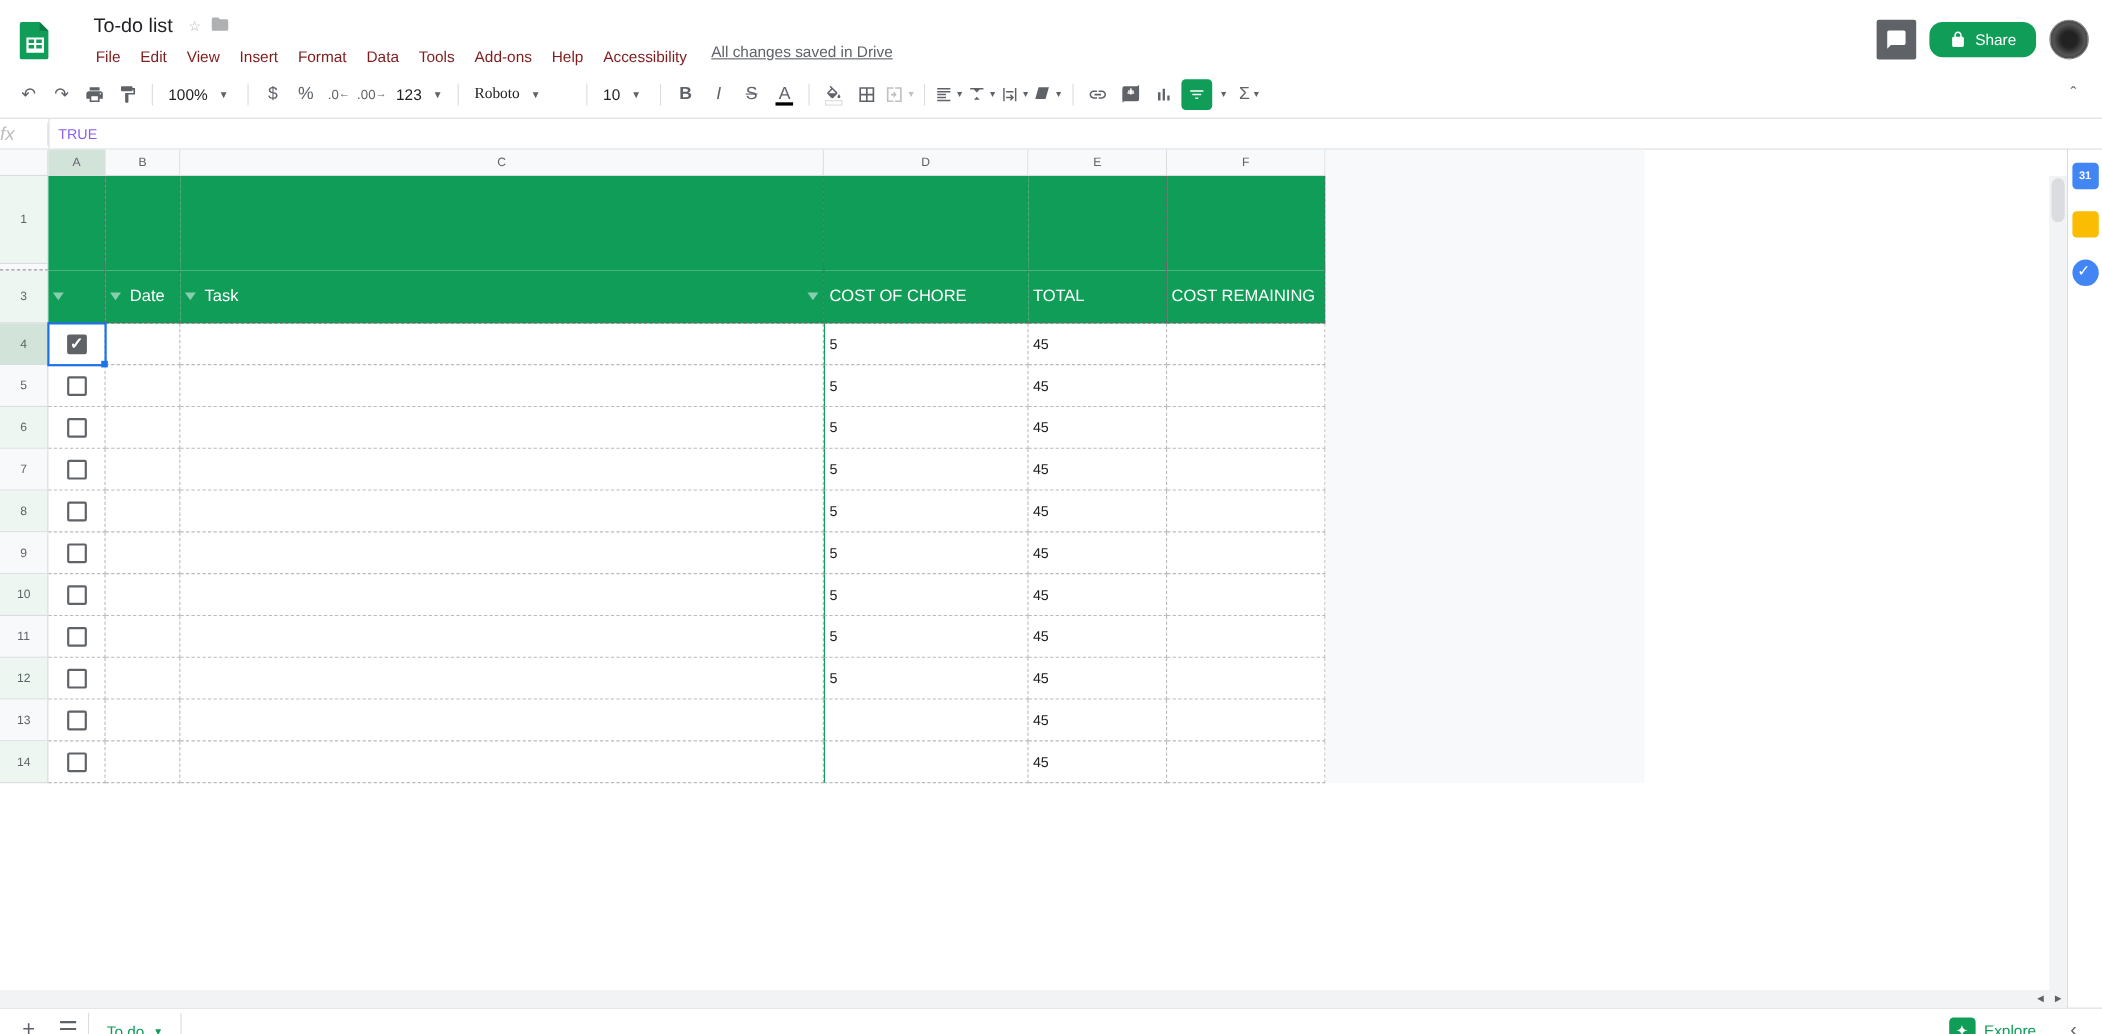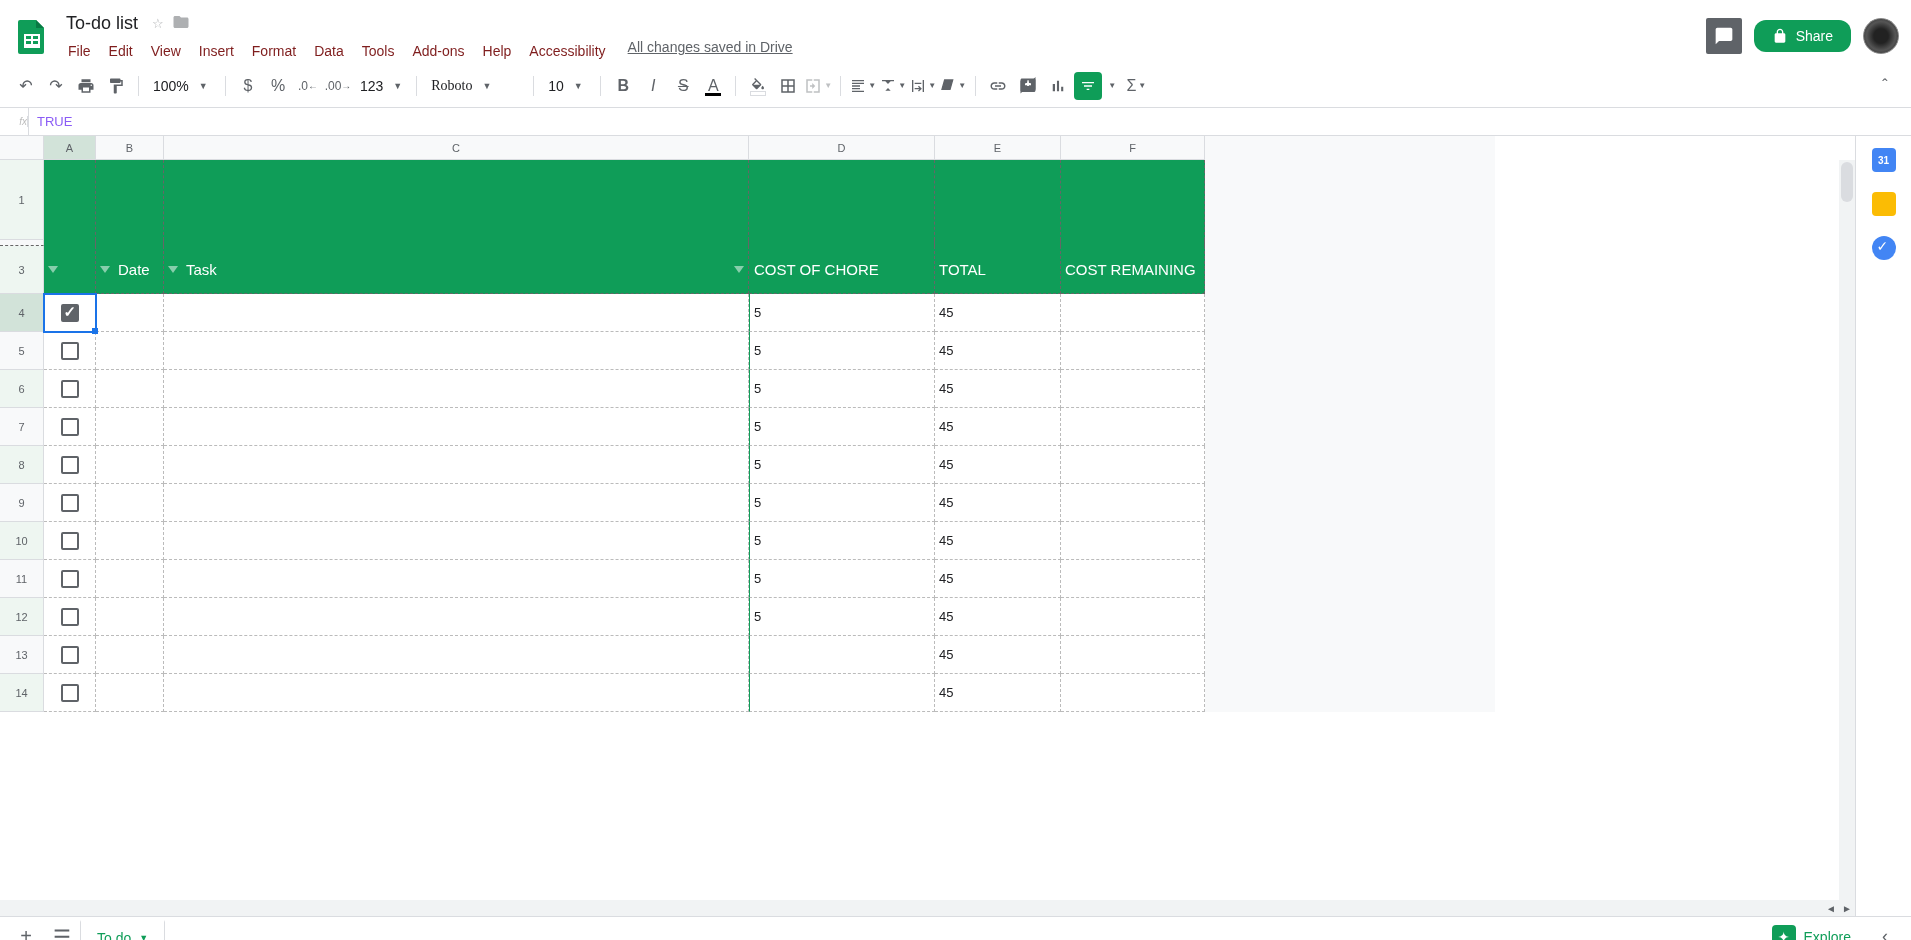--- a/index.html
+++ b/index.html
@@ -1,21 +1,21 @@
 <!DOCTYPE html>
 <html><head>
 <meta charset="utf-8">
 <style>
 * { box-sizing: border-box; margin: 0; padding: 0; }
 body { font-family: Arial, sans-serif; font-size: 13px; color: #202124; overflow: hidden; width: 1911px; height: 940px; background: #fff; }
 
 .header { display: flex; align-items: center; padding: 8px 12px 0 12px; height: 64px; }
 .logo { width: 40px; height: 40px; display: flex; align-items: center; justify-content: center; margin-right: 8px; }
 .logo svg { width: 36px; height: 36px; }
-.title-area { flex: 1; }
+.title-area { flex: 1; margin-left: 19px; }
 .title-row { display: flex; align-items: center; gap: 8px; height: 28px; }
 .doc-title { font-size: 18px; color: #202124; padding: 2px 6px; }
 .star-icon, .folder-icon { color: #5f6368; opacity: 0.5; }
 .menubar { display: flex; gap: 2px; margin-top: 2px; }
 .menu-item { padding: 4px 8px; font-size: 14px; color: #7f1d1d; cursor: pointer; border-radius: 4px; }
 .saved-text { font-size: 14px; color: #5f6368; text-decoration: underline; margin-left: 12px; }
 .header-right { display: flex; align-items: center; gap: 12px; }
 .comment-btn { width: 36px; height: 36px; display: flex; align-items: center; justify-content: center; background: #5f6368; color: #fff; border-radius: 2px; }
 .share-btn { background: #0f9d58; color: #fff; padding: 8px 18px; border-radius: 12px; display: flex; align-items: center; gap: 8px; font-size: 14px; font-weight: 500; }
 .avatar { width: 36px; height: 36px; border-radius: 50%; background: radial-gradient(circle, #222 30%, #555 60%, #222 100%); border: 1px solid #888; }
@@ -29,26 +29,26 @@
 .font-dd { width: 100px; font-family: Liberation Serif, serif; }
 .size-dd { width: 50px; }
 .tb-btn.underline-color { position: relative; }
 .tb-btn.underline-color::after { content:''; position: absolute; bottom: 4px; left: 6px; right: 6px; height: 3px; background: #000; }
 .tb-btn.fill-underline::after { content:''; position: absolute; bottom: 4px; left: 6px; right: 6px; height: 3px; background: #fff; border: 1px solid #dadce0; }
 .tb-btn.fill-underline { position: relative; }
 .filter-active { background: #0f9d58; color: #fff; }
 .collapse-arrow { margin-left: auto; }
 
 .formula-bar { display: flex; align-items: center; height: 28px; border-bottom: 1px solid #dadce0; }
-.fx-label { width: 28px; text-align: right; font-style: italic; color: #bdbdbd; font-size: 10px; border-right: 1px solid #dadce0; }
+.fx-label { width: 44px; text-align: left; font-style: italic; color: #bdbdbd; font-size: 17px; border-right: 1px solid #dadce0; }
 .formula-input { flex: 1; padding: 0 8px; font-size: 13px; color: #8b5cf6; }
 
 .main { display: flex; height: 780px; }
 .sheet-area { flex: 1; position: relative; overflow: hidden; }
-.right-panel { width: 56px; border-left: 1px solid #dadce0; display: flex; flex-direction: column; align-items: center; padding-top: 12px; gap: 20px; }
+.right-panel { width: 32px; border-left: 1px solid #dadce0; display: flex; flex-direction: column; align-items: center; padding-top: 12px; gap: 20px; }
 .side-icon { width: 24px; height: 24px; border-radius: 4px; }
 .cal-icon { background: #4285f4; display:flex; align-items:center; justify-content:center; color:#fff; font-size:10px; font-weight:bold; }
 .keep-icon { background: #fbbc04; border-radius: 4px; }
 .tasks-icon { background: #4285f4; border-radius: 50%; position:relative; }
 .tasks-icon::after { content:'✓'; color:#fff; position:absolute; top:2px; left:5px; font-size:14px; }
 
 .grid { display: grid; grid-template-columns: 44px 52px 68px 585px 186px 126px 144px 290px; font-size: 13px; }
 .col-header { background: #f8f9fa; border-right: 1px solid #dadce0; border-bottom: 1px solid #dadce0; text-align: center; font-size: 11px; color: #5f6368; height: 24px; line-height: 24px; }
 .col-header.corner { background: #f8f9fa; }
 .col-header.selA { background: #d2e3d9; }

